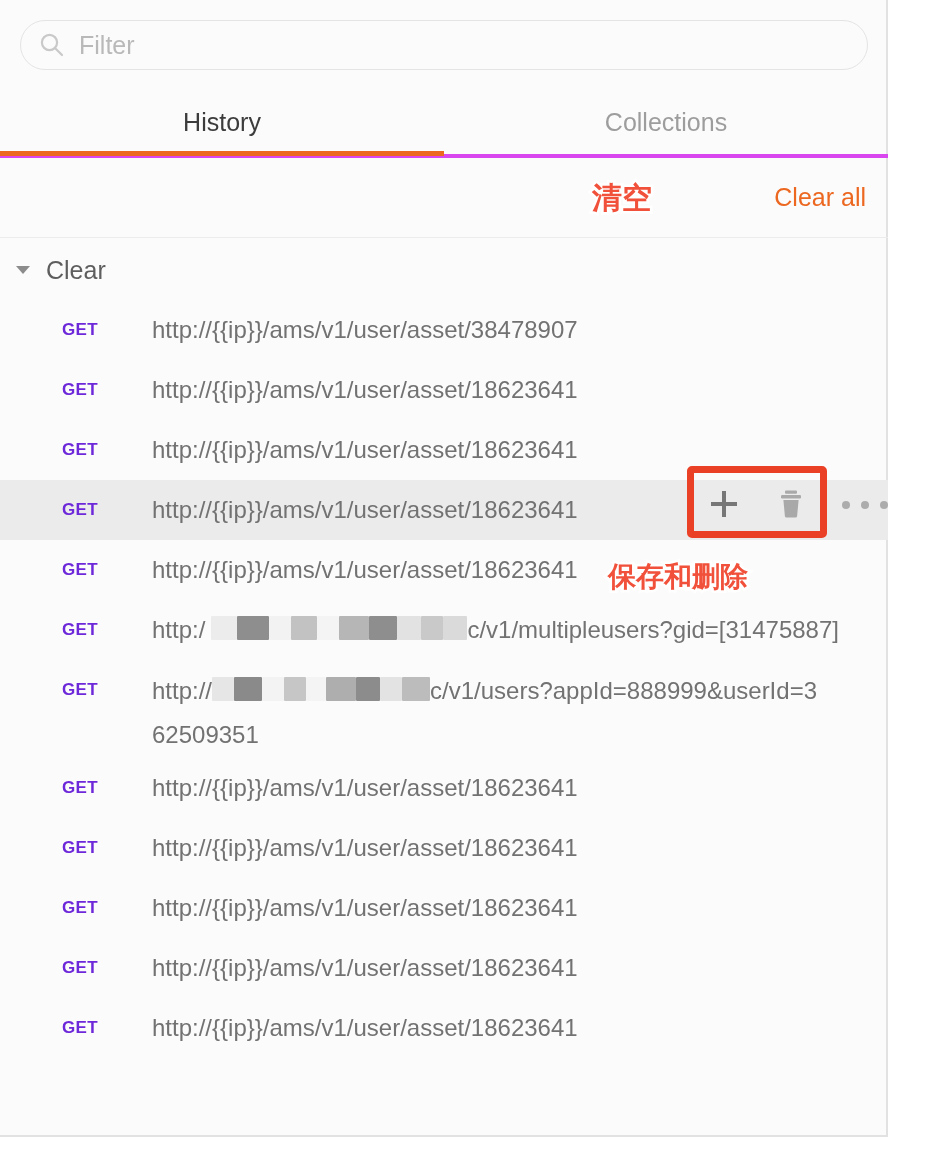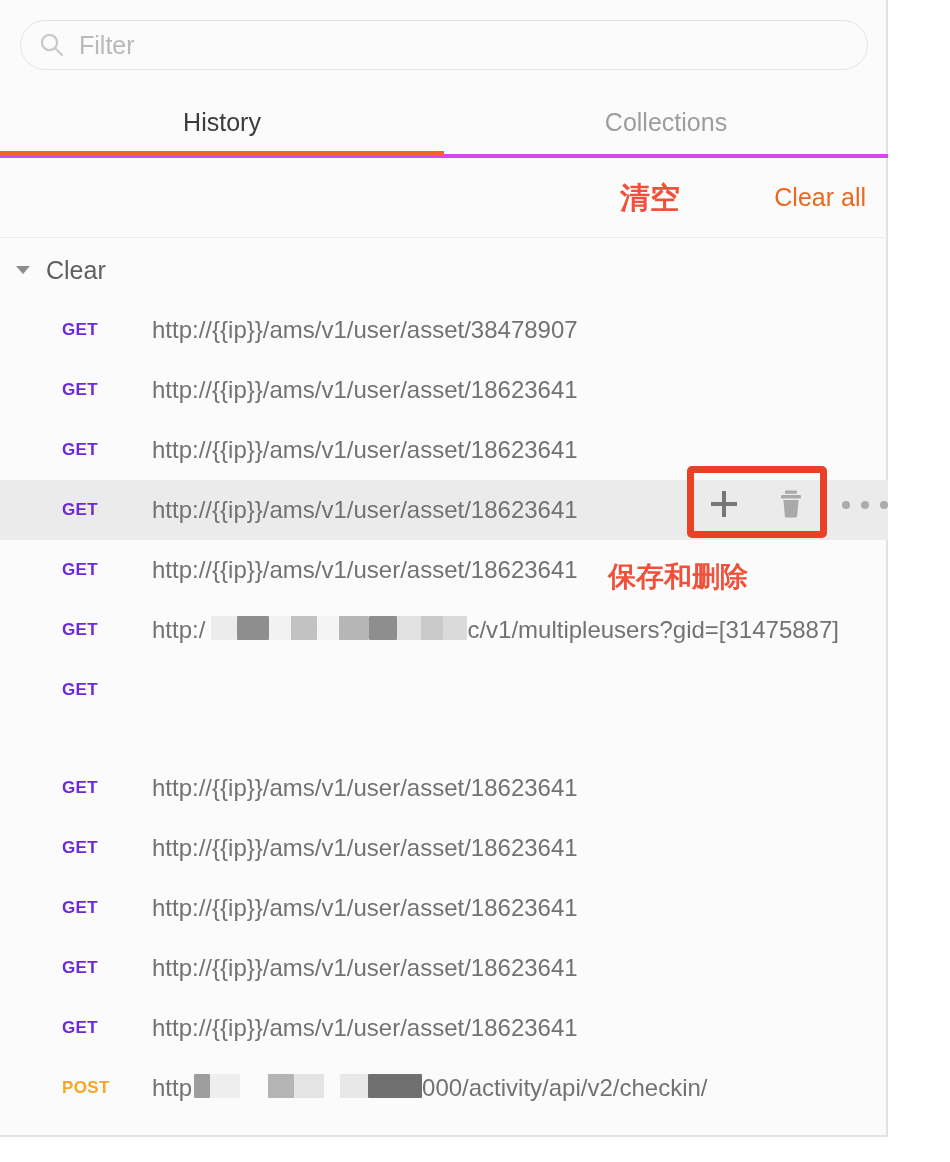--- a/index.html
+++ b/index.html
@@ -273,21 +273,21 @@
   .annot-text {
     position: absolute;
     font-family: "DejaVu Sans", sans-serif;
     font-weight: bold;
     color: #f1503a;
     -webkit-text-stroke: 5px #ffffff;
     paint-order: stroke fill;
     white-space: nowrap;
     pointer-events: none;
   }
-  #annot-clear { left: 620px; top: 178px; font-size: 30px; text-align: right; }
+  #annot-clear { left: 592px; top: 178px; font-size: 30px; text-align: right; }
   #annot-save  { left: 608px; top: 558px; font-size: 28px; }
 </style>
 </head>
 <body>
 
 <div id="sidebar">
 
   <div id="filter-bar">
     <div id="filter-input-wrap">
       <svg class="search-icon" viewBox="0 0 26 26">
@@ -354,60 +354,58 @@
               <span class="blk" style="left:134px;width:30px; background:#b6b6b6;"></span>
               <span class="blk" style="left:164px;width:28px; background:#8e8e8e;"></span>
               <span class="blk" style="left:192px;width:24px; background:#e2e2e2;"></span>
               <span class="blk" style="left:216px;width:22px; background:#c9c9c9;"></span>
               <span class="blk" style="left:238px;width:24px; background:#dadada;"></span>
           </span><span>c/v1/multipleusers?gid=[31475887]</span></span>
     </div>
 
     <div class="history-row tall">
       <span class="method get">GET</span>
-    </div>
-
-    <div class="history-row">
-      <span class="method get">GET</span>
-      <span class="url">http://{{ip}}/ams/v1/user/asset/18623641</span>
-    </div>
-
-    <div class="history-row">
-      <span class="method get">GET</span>
-      <span class="url">http://{{ip}}/ams/v1/user/asset/18623641</span>
-    </div>
-
-    <div class="history-row">
-      <span class="method get">GET</span>
-      <span class="url">http://{{ip}}/ams/v1/user/asset/18623641</span>
-    </div>
-
-    <div class="history-row">
-      <span class="method get">GET</span>
-      <span class="url">http://{{ip}}/ams/v1/user/asset/18623641</span>
-    </div>
-
-    <div class="history-row">
-      <span class="method get">GET</span>
-      <span class="url">http://{{ip}}/ams/v1/user/asset/18623641</span>
-    </div>
-
-    <div class="history-row">
-      <span class="method post">POST</span>
-      <span class="url"><span>http</span><span class="redact" style="width:230px;">
-              <span class="blk" style="left:2px;  width:16px; background:#9e9e9e;"></span>
-              <span class="blk" style="left:18px; width:30px; background:#eeeeee;"></span>
-              <span class="blk" style="left:48px; width:28px; background:#fbfbfb;"></span>
-              <span class="blk" style="left:76px; width:26px; background:#b4b4b4;"></span>
-              <span class="blk" style="left:102px;width:30px; background:#e4e4e4;"></span>
-              <span class="blk" style="left:132px;width:16px; background:#fbfbfb;"></span>
-              <span class="blk" style="left:148px;width:28px; background:#e8e8e8;"></span>
-              <span class="blk" style="left:176px;width:54px; background:#6f6f6f;"></span>
-          </span><span>000/activity/api/v2/checkin/</span></span>
-    </div>
+      <span class="url wrap"><span>http://</span><span class="redact" style="width:218px;">
+              <span class="blk" style="left:0px;  width:22px; background:#e6e6e6;"></span>
+              <span class="blk" style="left:22px; width:28px; background:#8a8a8a;"></span>
+              <span class="blk" style="left:50px; width:22px; background:#f3f3f3;"></span>
+              <span class="blk" style="left:72px; width:22px; background:#c6c6c6;"></span>
+              <span class="blk" style="left:94px; width:20px; background:#f4f4f4;"></span>
+              <span class="blk" style="left:114px;width:30px; background:#aeaeae;"></span>
+              <span class="blk" style="left:144px;width:24px; background:#8c8c8c;"></span>
+              <span class="blk" style="left:168px;width:22px; background:#e3e3e3;"></span>
+              <span class="blk" style="left:190px;width:28px; background:#bcbcbc;"></span>
+          </span><span>c/v1/users?appId=888999&amp;userId=3</span><br><span>62509351</span></span>
+    </div>
+
+    <div class="history-row">
+      <span class="method get">GET</span>
+      <span class="url">http://{{ip}}/ams/v1/user/asset/18623641</span>
+    </div>
+
+    <div class="history-row">
+      <span class="method get">GET</span>
+      <span class="url">http://{{ip}}/ams/v1/user/asset/18623641</span>
+    </div>
+
+    <div class="history-row">
+      <span class="method get">GET</span>
+      <span class="url">http://{{ip}}/ams/v1/user/asset/18623641</span>
+    </div>
+
+    <div class="history-row">
+      <span class="method get">GET</span>
+      <span class="url">http://{{ip}}/ams/v1/user/asset/18623641</span>
+    </div>
+
+    <div class="history-row">
+      <span class="method get">GET</span>
+      <span class="url">http://{{ip}}/ams/v1/user/asset/18623641</span>
+    </div>
+
 
   </div>
 
   <div id="row-actions">
     <div class="action-btn">
       <span class="plus-icon"></span>
     </div>
     <div class="action-btn">
       <svg class="trash-icon" viewBox="0 0 24 28">
         <rect x="6" y="0.5" width="12" height="3.2" rx="1"></rect>

